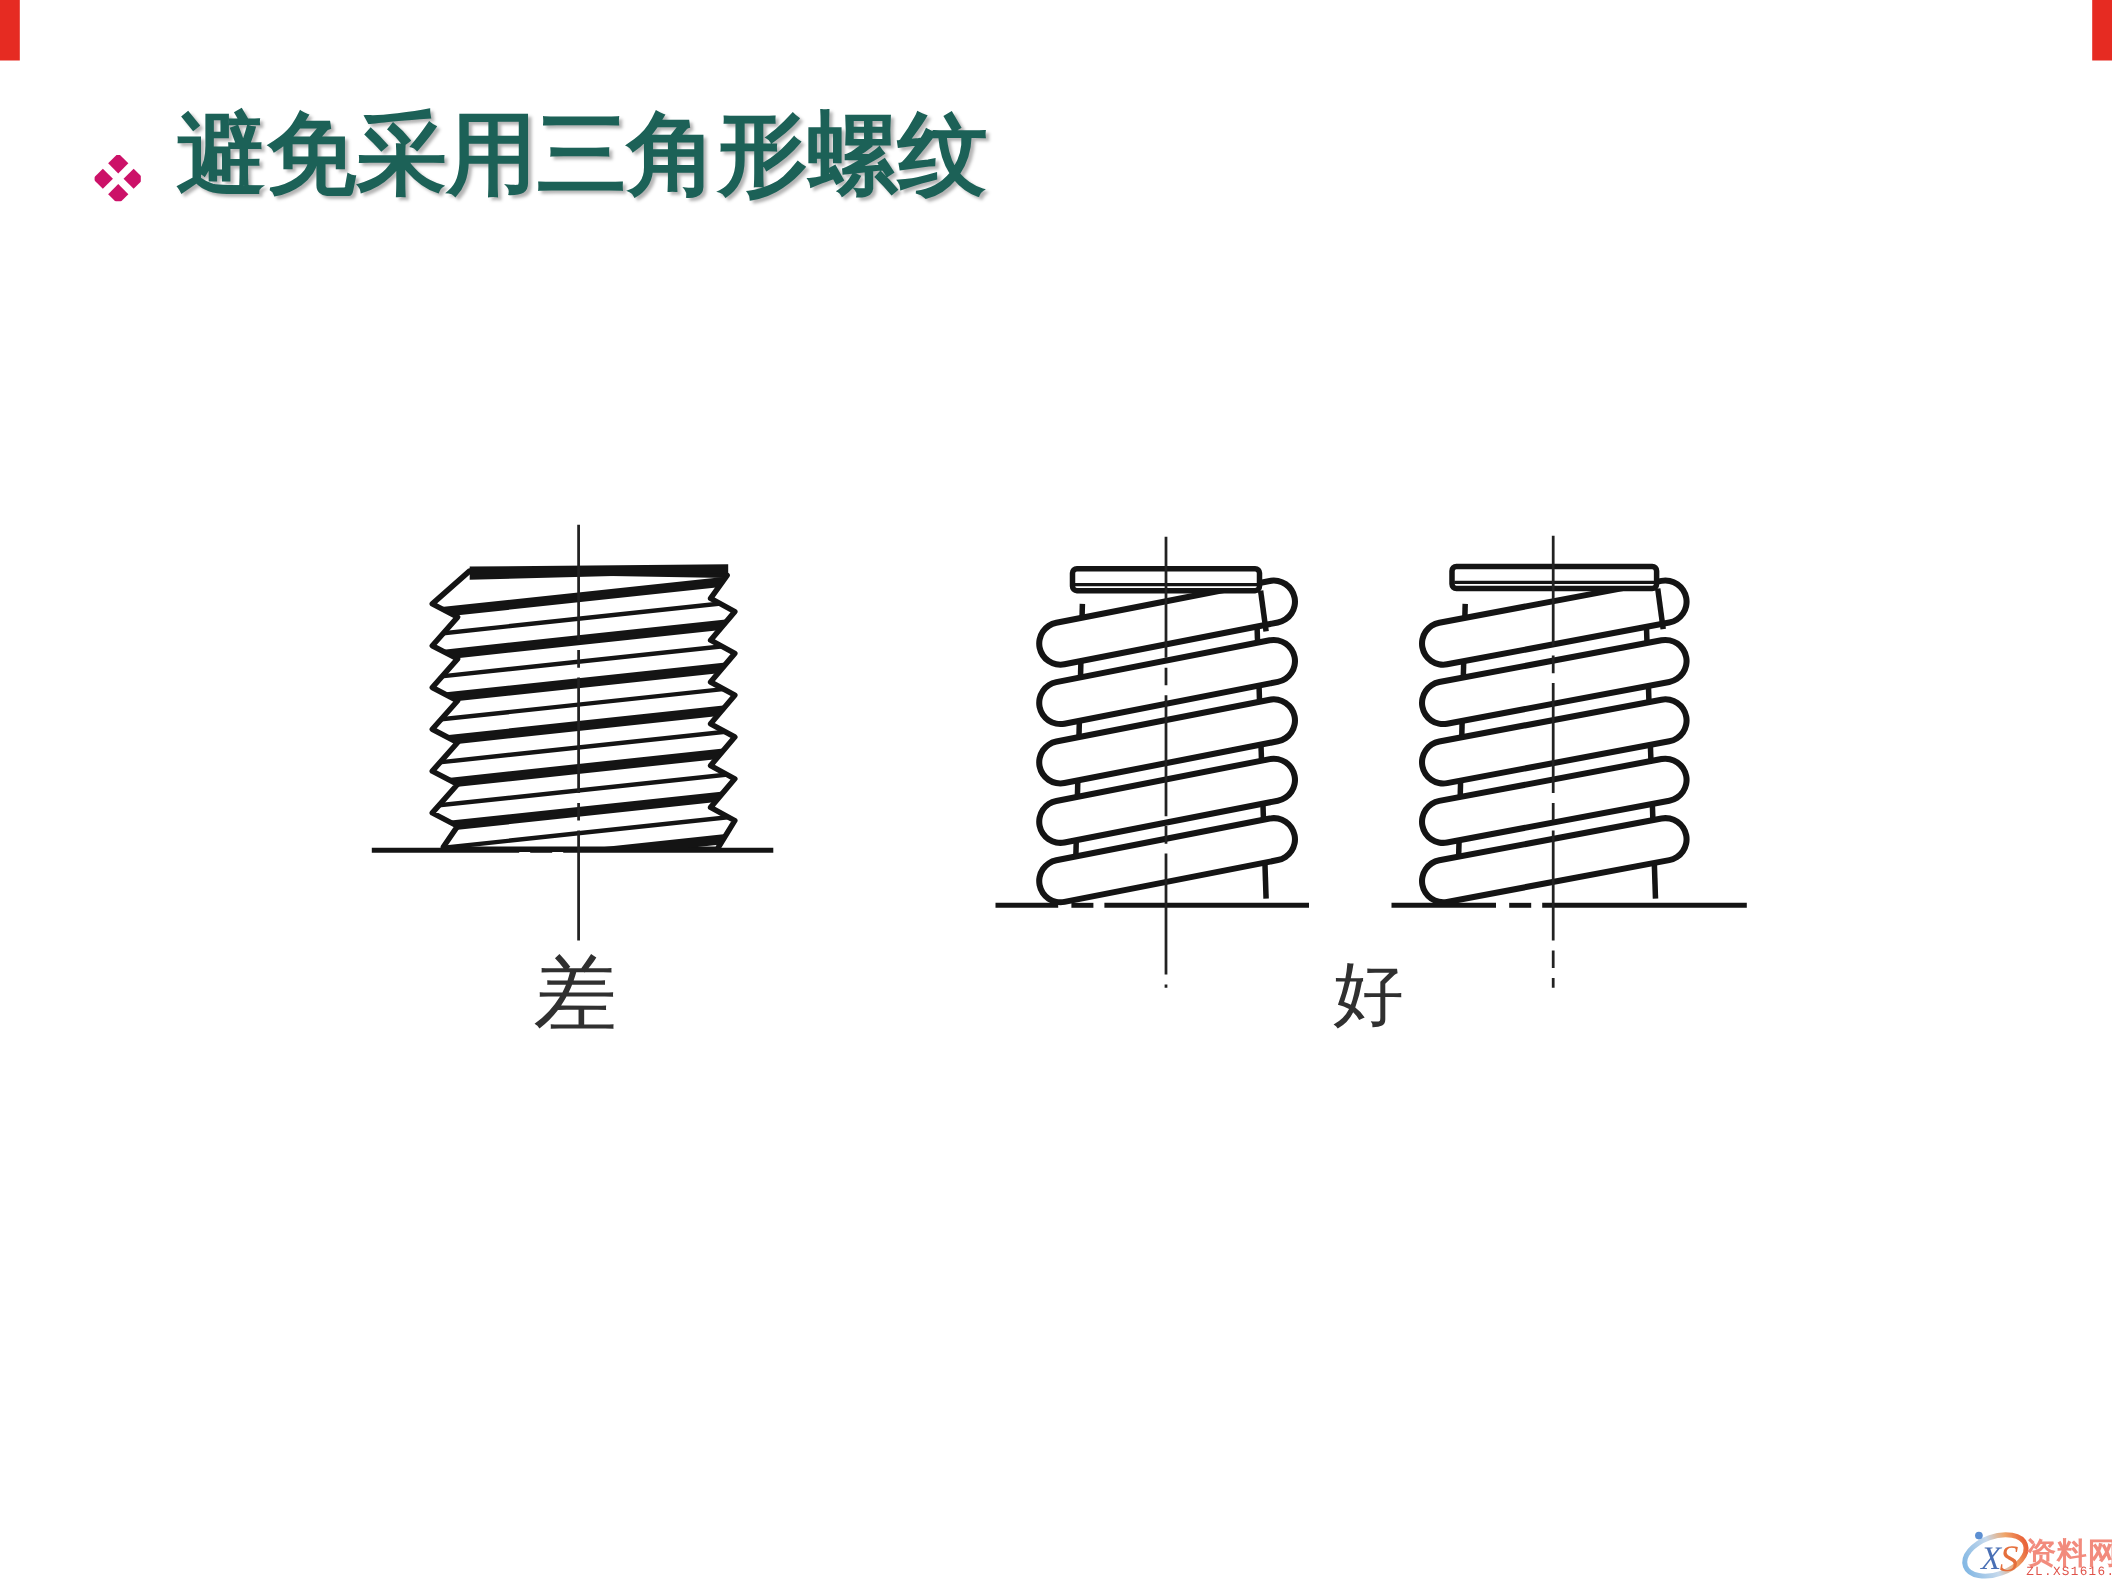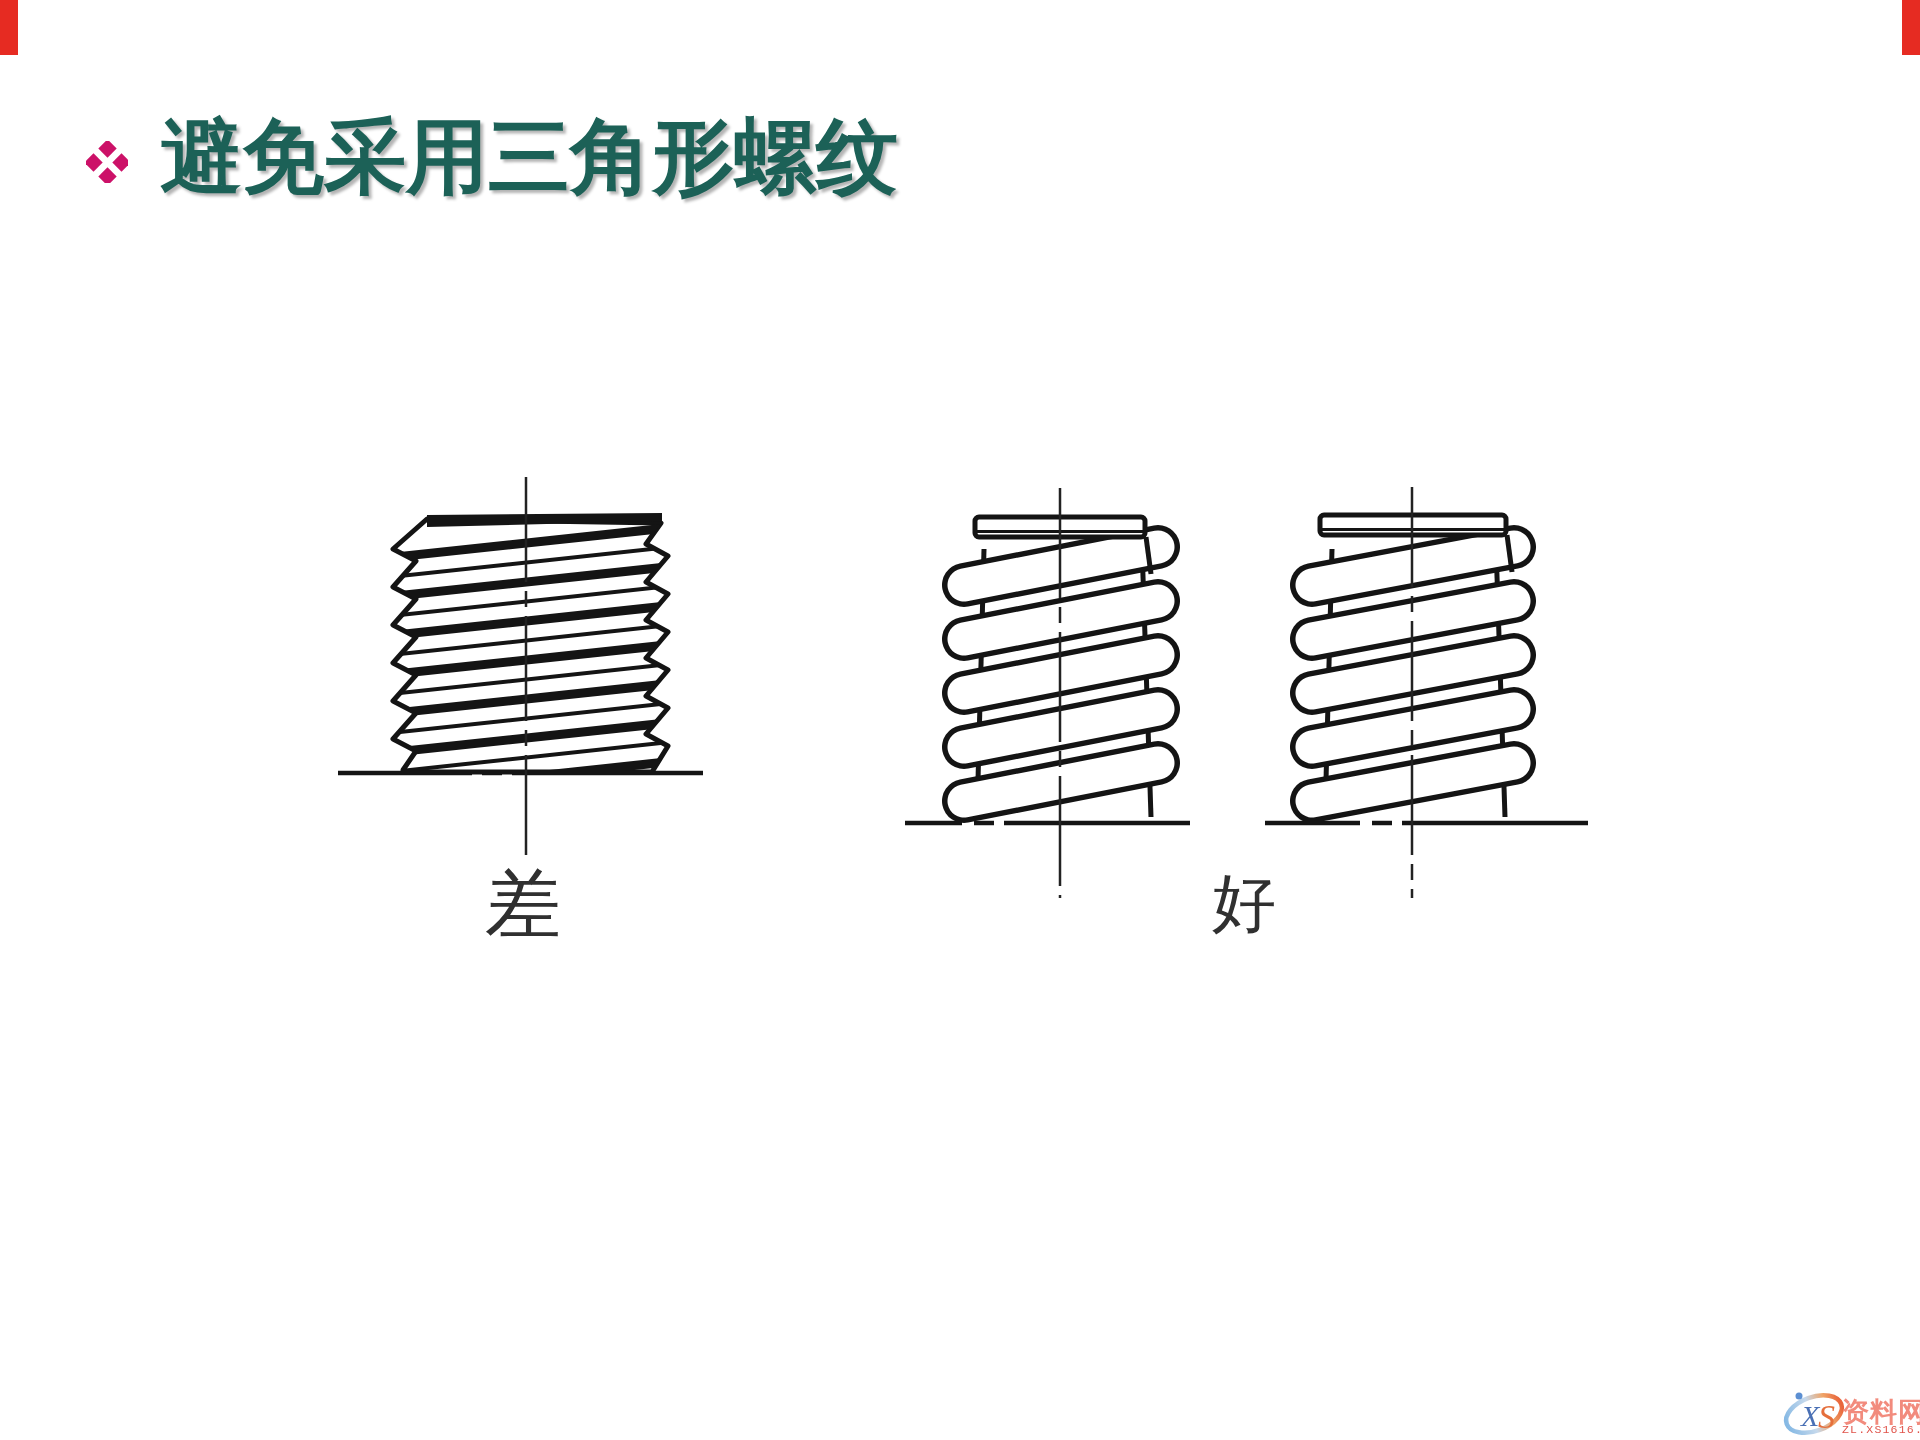--- a/index.html
+++ b/index.html
@@ -6,21 +6,21 @@
   body{
     width:1920px;height:1440px;position:relative;background:#ffffff;overflow:hidden;
     font-family:"Liberation Sans",sans-serif;
   }
   .corner-bar{position:absolute;top:0;width:18px;height:55px;background:#e62b22;}
   .corner-bar.left{left:0;}
   .corner-bar.right{right:0;}
   .title-row{position:absolute;left:0;top:0;width:1920px;height:230px;}
   .bullet{position:absolute;left:86px;top:141px;width:42px;height:42px;}
   .slide-title{
-    position:absolute;left:160px;top:112px;margin:0;
+    position:absolute;left:160px;top:96px;margin:0;
     font-size:82px;font-weight:bold;letter-spacing:0px;line-height:1.1;
     color:#1c6157;text-shadow:3px 3px 3px #b4b4b4;
     font-family:"Liberation Sans",sans-serif;white-space:nowrap;
   }
   .drawing{position:absolute;left:0;top:0;width:1920px;height:1440px;}
   .fig-label{
     position:absolute;color:#303030;font-family:"Liberation Serif",serif;
     text-align:center;line-height:1;
   }
   .fig-label.bad{left:468px;top:866px;width:110px;font-size:76px;}

